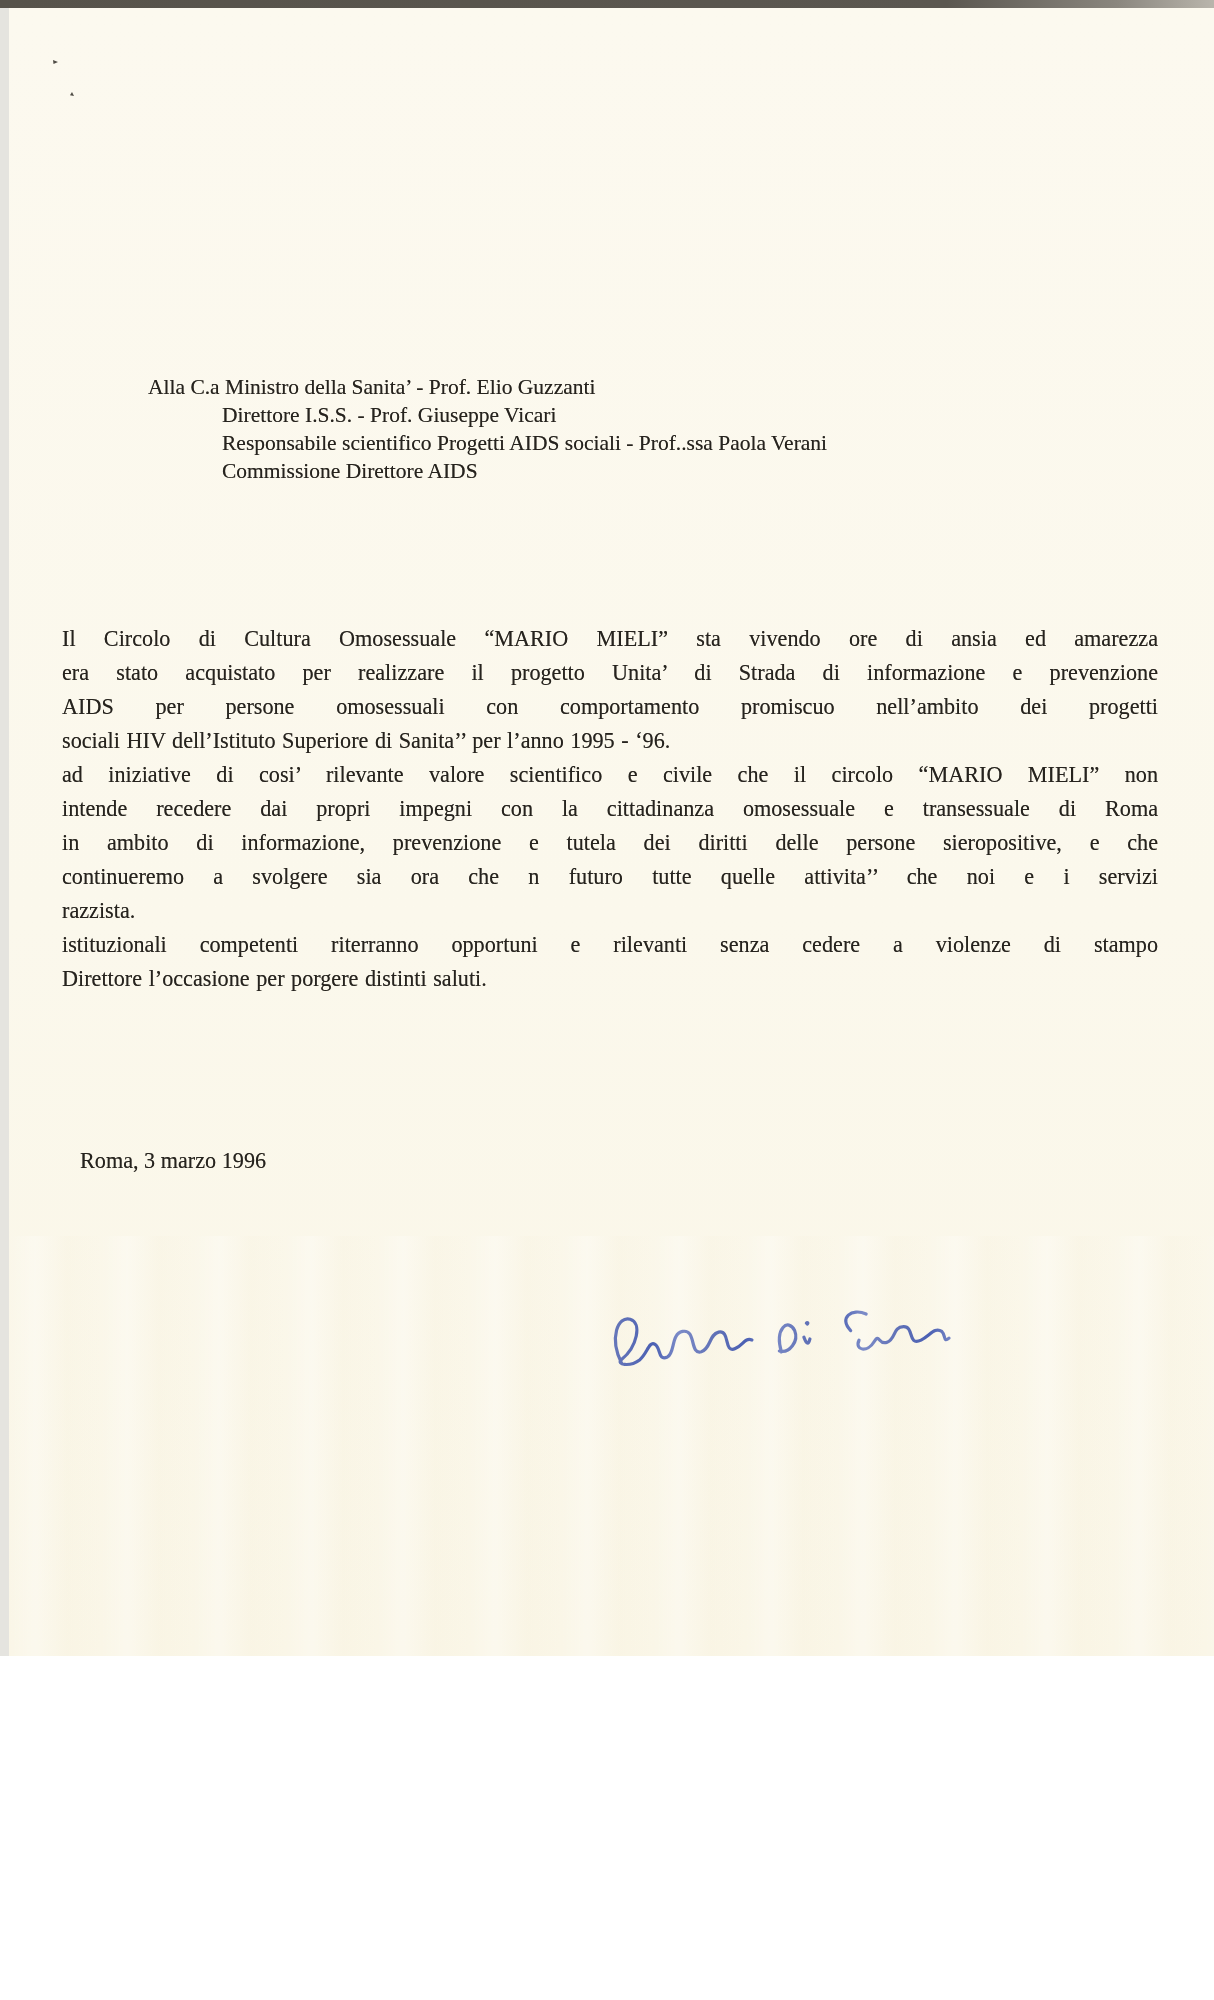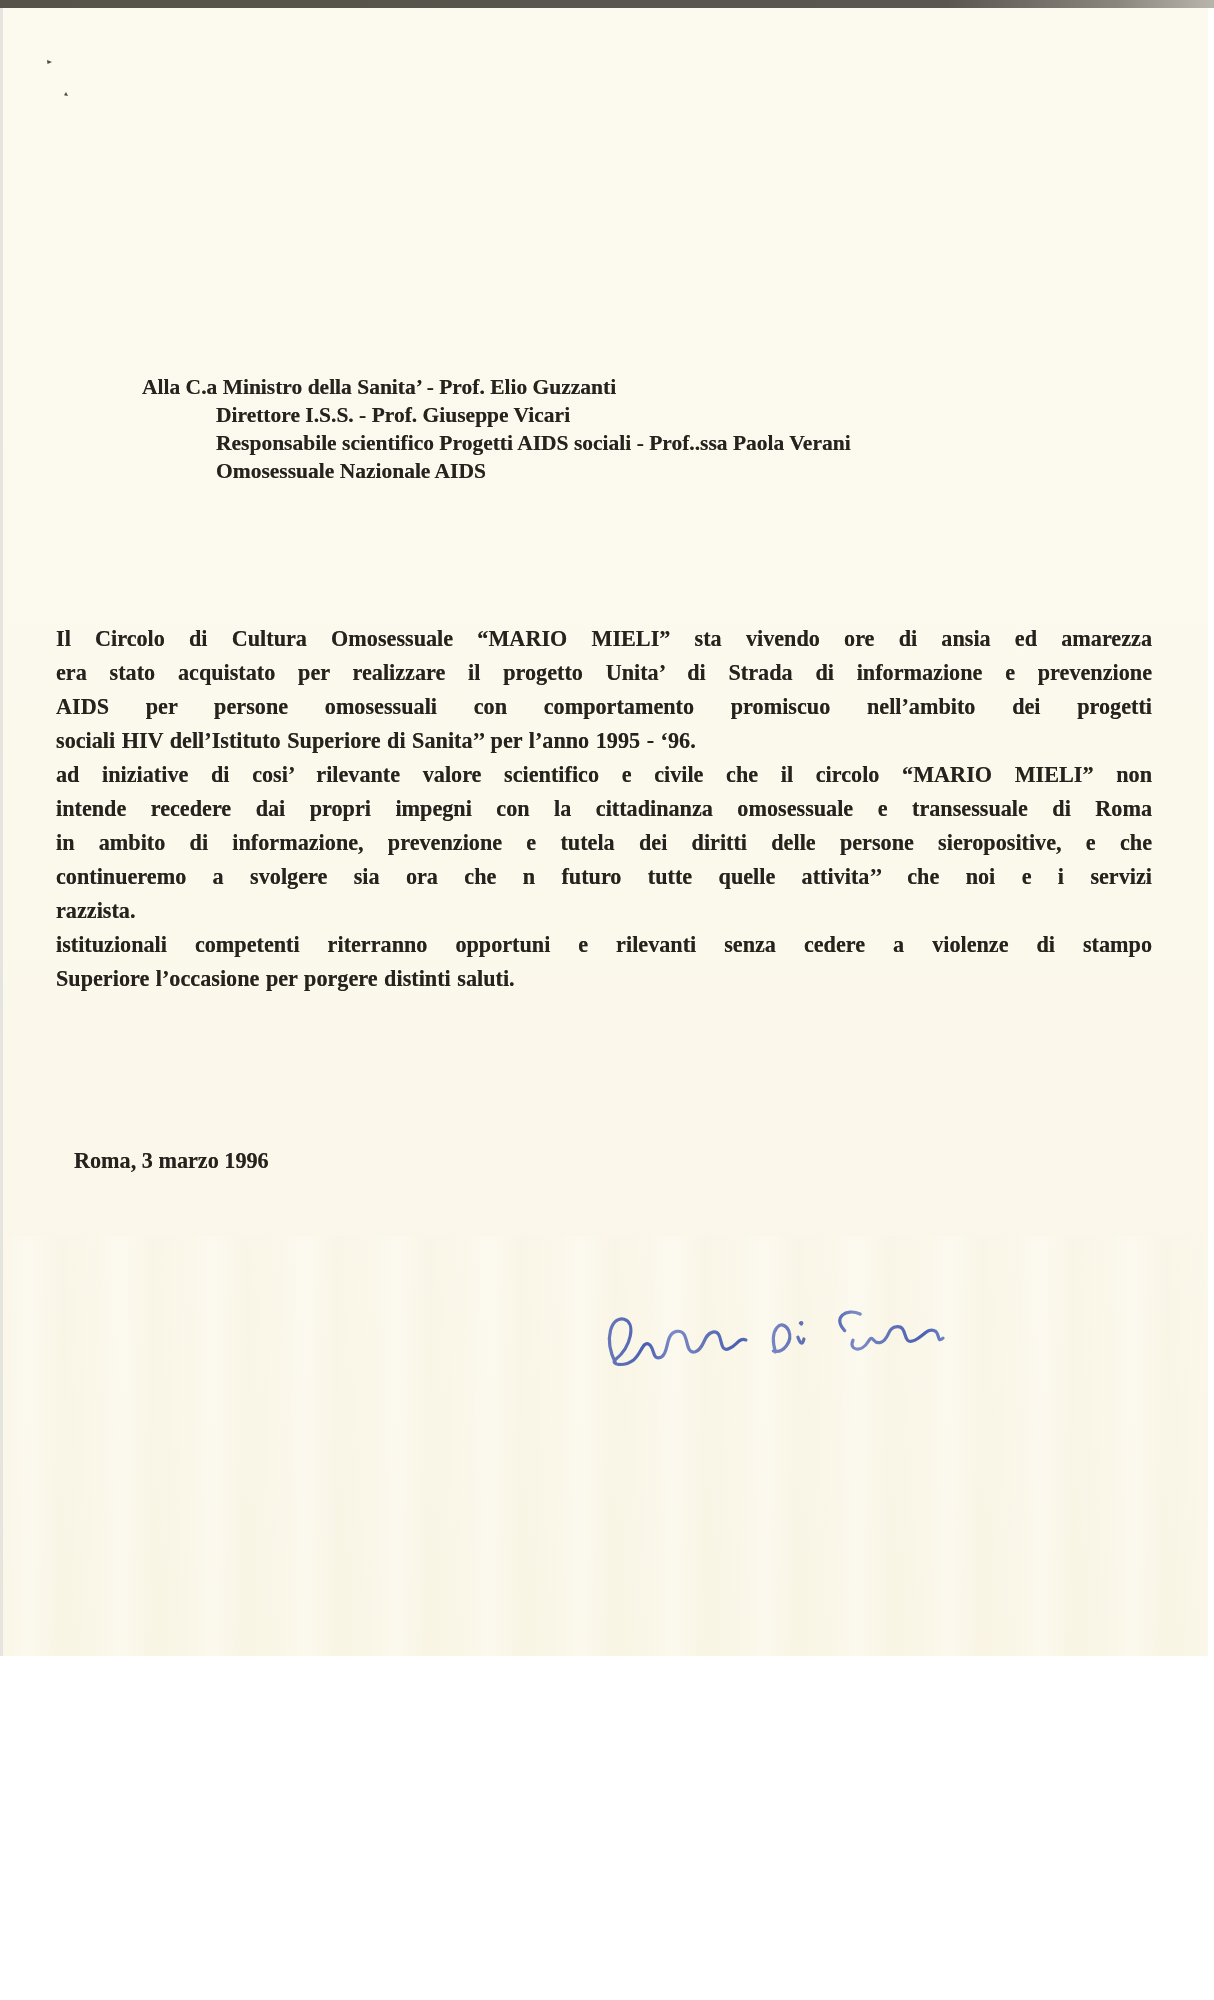--- a/index.html
+++ b/index.html
@@ -21,25 +21,24 @@
   
   .left-strip {
     position: absolute;
     left: 0; top: 8px;
     width: 9px; height: 1648px;
     background: #e5e4df;
   }
   
   .paper {
     position: absolute;
-    left: 3px; top: 8px;
+    left: 9px; top: 8px;
     width: 1205px; height: 1648px;
     background: linear-gradient(180deg, #fcf9ef 0%, #fbf8ec 55%, #faf6e7 100%);
     color: #26231e;
-    font-weight: bold;
   }
   
   .texture {
     position: absolute;
     left: 0; bottom: 0;
     width: 100%; height: 420px;
     background: repeating-linear-gradient(90deg,
       rgba(255,255,255,0.0) 0px, rgba(255,255,255,0.55) 26px,
       rgba(244,236,212,0.28) 58px, rgba(255,255,255,0.0) 92px);
     opacity: .5;
@@ -105,35 +104,35 @@
 
   <div class="paper">
 
     <div class="speck s1"></div>
     <div class="speck s2"></div>
 
     <div class="recipients">
       <div>Alla C.a Ministro della Sanita’ - Prof. Elio Guzzanti</div>
       <div class="indent">Direttore I.S.S. - Prof. Giuseppe Vicari</div>
       <div class="indent">Responsabile scientifico Progetti AIDS sociali - Prof..ssa Paola Verani</div>
-      <div class="indent">Omosessuale Nazionale AIDS</div>
+      <div class="indent">Commissione Direttore AIDS</div>
     </div>
 
     <div class="body-block">
       <div class="bl">Il Circolo di Cultura Omosessuale “MARIO MIELI” sta vivendo ore di ansia ed amarezza</div>
       <div class="bl">era stato acquistato per realizzare il progetto Unita’ di Strada di informazione e prevenzione</div>
       <div class="bl">AIDS per persone omosessuali con comportamento promiscuo nell’ambito dei progetti</div>
       <div class="bl end">sociali HIV dell’Istituto Superiore di Sanita’’ per l’anno 1995 - ‘96.</div>
       <div class="bl">ad iniziative di cosi’ rilevante valore scientifico e civile che il circolo “MARIO MIELI” non</div>
       <div class="bl">intende recedere dai propri impegni con la cittadinanza omosessuale e transessuale di Roma</div>
       <div class="bl">in ambito di informazione, prevenzione e tutela dei diritti delle persone sieropositive, e che</div>
       <div class="bl">continueremo a svolgere sia ora che n futuro tutte quelle attivita’’ che noi e i servizi</div>
       <div class="bl end">razzista.</div>
       <div class="bl">istituzionali competenti riterranno opportuni e rilevanti senza cedere a violenze di stampo</div>
-      <div class="bl end">Superiore l’occasione per porgere distinti saluti.</div>
+      <div class="bl end">Direttore l’occasione per porgere distinti saluti.</div>
     </div>
 
     <div class="date-line">Roma, 3 marzo 1996</div>
 
 
     <svg class="signature" width="350" height="82" viewBox="0 0 350 82" aria-label="signature">
       <path d="M16,58 C4,32 14,10 26,14 C38,18 32,42 16,54 C10,59 24,62 34,55 C42,49 44,36 50,40 C56,44 52,57 62,53 C70,49 66,30 78,28 C92,26 84,52 96,49 C106,46 104,32 114,30 C126,28 118,52 130,47 C138,44 140,36 147,39"></path>
       <path d="M176,52 C170,28 184,18 190,31 C194,42 184,54 174,51 M199,38 C201,44 203,47 205,40 M202,24 C203,23 204,24 203,25"></path>
       <path d="M246,33 C234,20 248,10 262,17 M254,43 C249,53 262,56 269,45 C275,36 273,49 282,46 C291,43 288,31 299,31 C310,31 302,51 316,45 C325,41 330,32 337,37 C341,41 338,49 344,44"></path>
     </svg>

